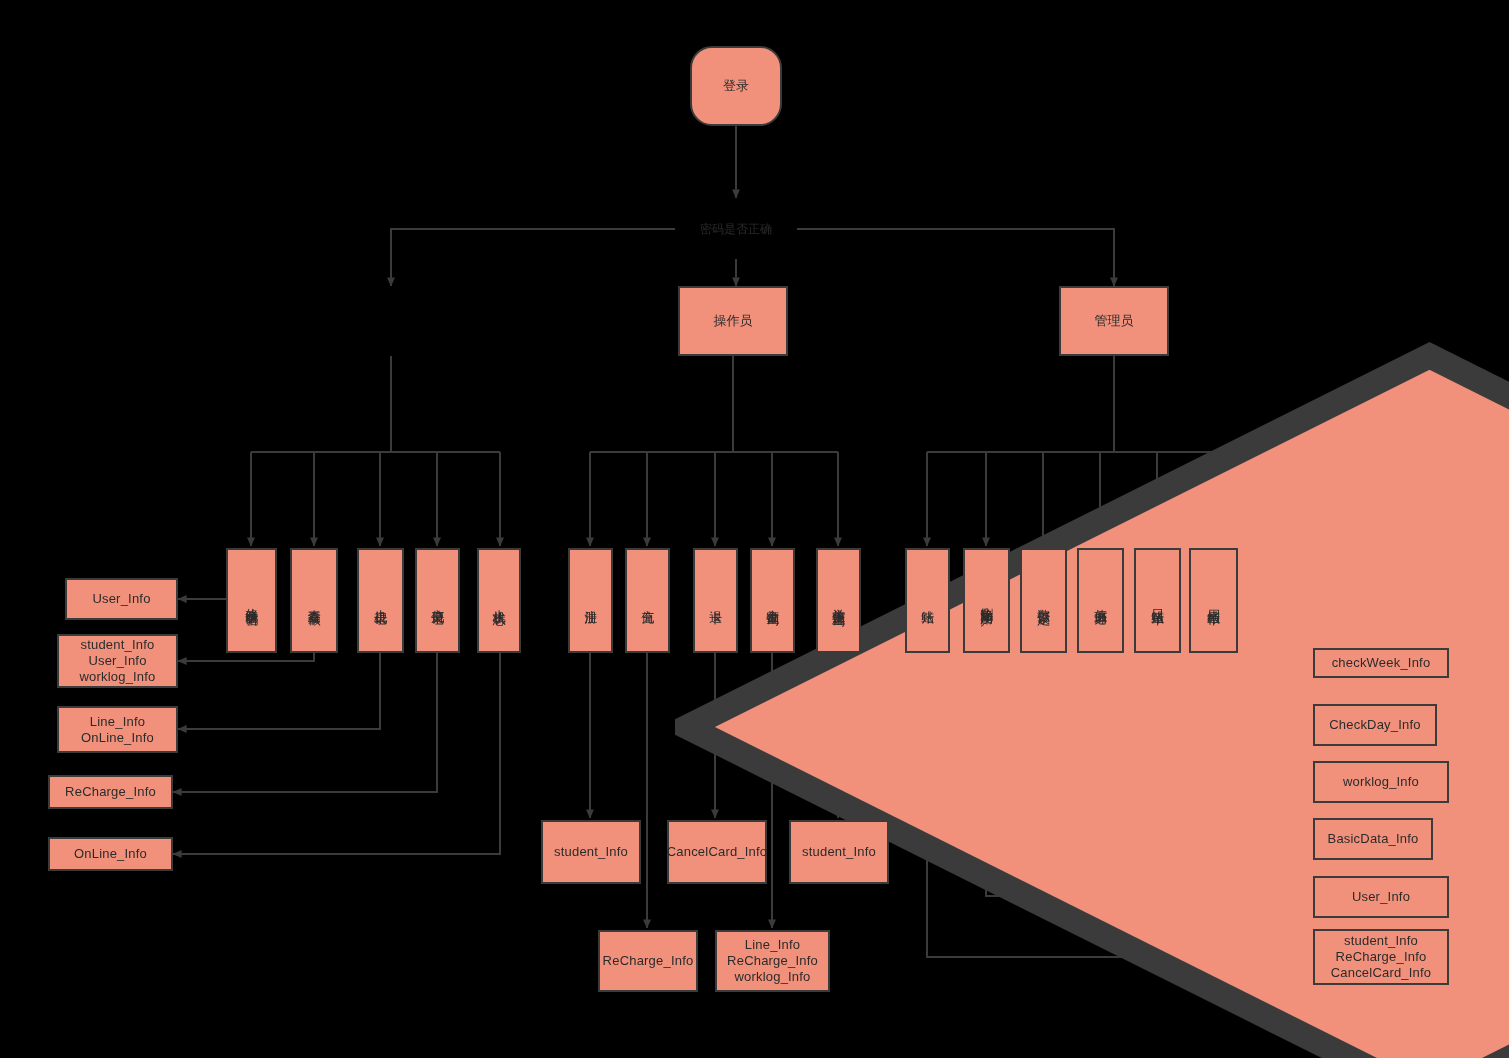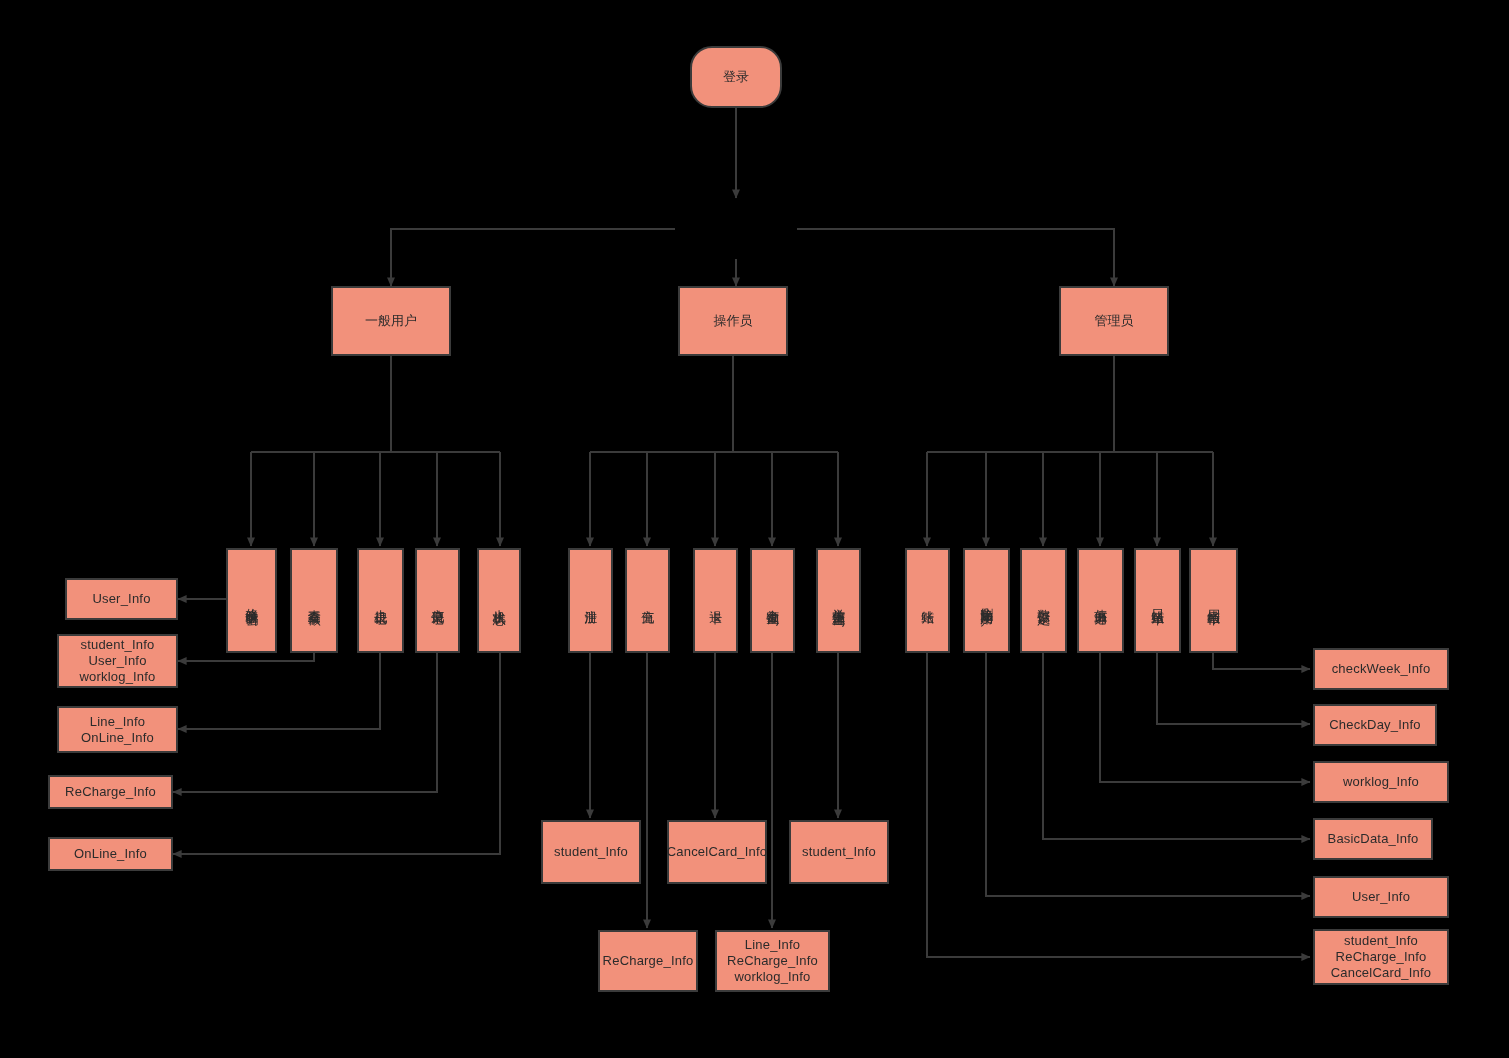--- a/index.html
+++ b/index.html
@@ -76,24 +76,29 @@
 
       <path d="M1213,653 L1213,669 L1310,669"></path>
       <path d="M1157,653 L1157,724 L1310,724"></path>
       <path d="M1100,653 L1100,782 L1310,782"></path>
       <path d="M1043,653 L1043,839 L1310,839"></path>
       <path d="M986,653 L986,896 L1310,896"></path>
       <path d="M927,653 L927,957 L1310,957"></path>
     </g>
   </svg>
 
-  <div class="node term cn" style="left:690px;top:46px;width:92px;height:62px;">登录</div>
+  <div class="node term cn" style="left:690px;top:46px;width:92px;height:80px;">登录</div>
 
+  <div class="diamond" style="left:675px;top:198px;width:122px;height:62px;">
+    <svg class="dshape" viewBox="0 0 122 62">
+      <polygon points="61,1 121,31 61,61 1,31" fill="#F2917B" stroke="#3b3b3b" stroke-width="2"></polygon>
+    </svg>
+    <div class="dlabel">密码是否正确</div>
+  </div>
 
-  <div class="node cn" style="left:331px;top:286px;width:120px;height:70px;">一般用户</div>
   <div class="node cn" style="left:678px;top:286px;width:110px;height:70px;">操作员</div>
   <div class="node cn" style="left:1059px;top:286px;width:110px;height:70px;">管理员</div>
 
   <div class="node cn vert" style="left:226px;top:548px;width:51px;height:105px;">修改登录密码</div>
   <div class="node cn vert" style="left:290px;top:548px;width:48px;height:105px;">查看余额</div>
   <div class="node cn vert" style="left:357px;top:548px;width:47px;height:105px;">上机记录</div>
   <div class="node cn vert" style="left:415px;top:548px;width:45px;height:105px;">充值记录</div>
   <div class="node cn vert" style="left:477px;top:548px;width:44px;height:105px;">上机状态</div>
 
   <div class="node cn vert" style="left:568px;top:548px;width:45px;height:105px;">注册</div>
@@ -119,21 +124,21 @@
   <div class="node lat" style="left:48px;top:837px;width:125px;height:34px;">OnLine_Info</div>
 
   <div class="node lat" style="left:541px;top:820px;width:100px;height:64px;">student_Info</div>
   <div class="node lat" style="left:667px;top:820px;width:100px;height:64px;">CancelCard_Info</div>
   <div class="node lat" style="left:789px;top:820px;width:100px;height:64px;">student_Info</div>
   <div class="node lat" style="left:598px;top:930px;width:100px;height:62px;">ReCharge_Info</div>
   <div class="node lat" style="left:715px;top:930px;width:115px;height:62px;">Line_Info
 ReCharge_Info
 worklog_Info</div>
 
-  <div class="node lat" style="left:1313px;top:648px;width:136px;height:42px;">checkWeek_Info</div>
+  <div class="node lat" style="left:1313px;top:648px;width:136px;height:30px;">checkWeek_Info</div>
   <div class="node lat" style="left:1313px;top:704px;width:124px;height:42px;">CheckDay_Info</div>
   <div class="node lat" style="left:1313px;top:761px;width:136px;height:42px;">worklog_Info</div>
   <div class="node lat" style="left:1313px;top:818px;width:120px;height:42px;">BasicData_Info</div>
   <div class="node lat" style="left:1313px;top:876px;width:136px;height:42px;">User_Info</div>
   <div class="node lat" style="left:1313px;top:929px;width:136px;height:56px;">student_Info
 ReCharge_Info
 CancelCard_Info</div>
 
 </div>
 

